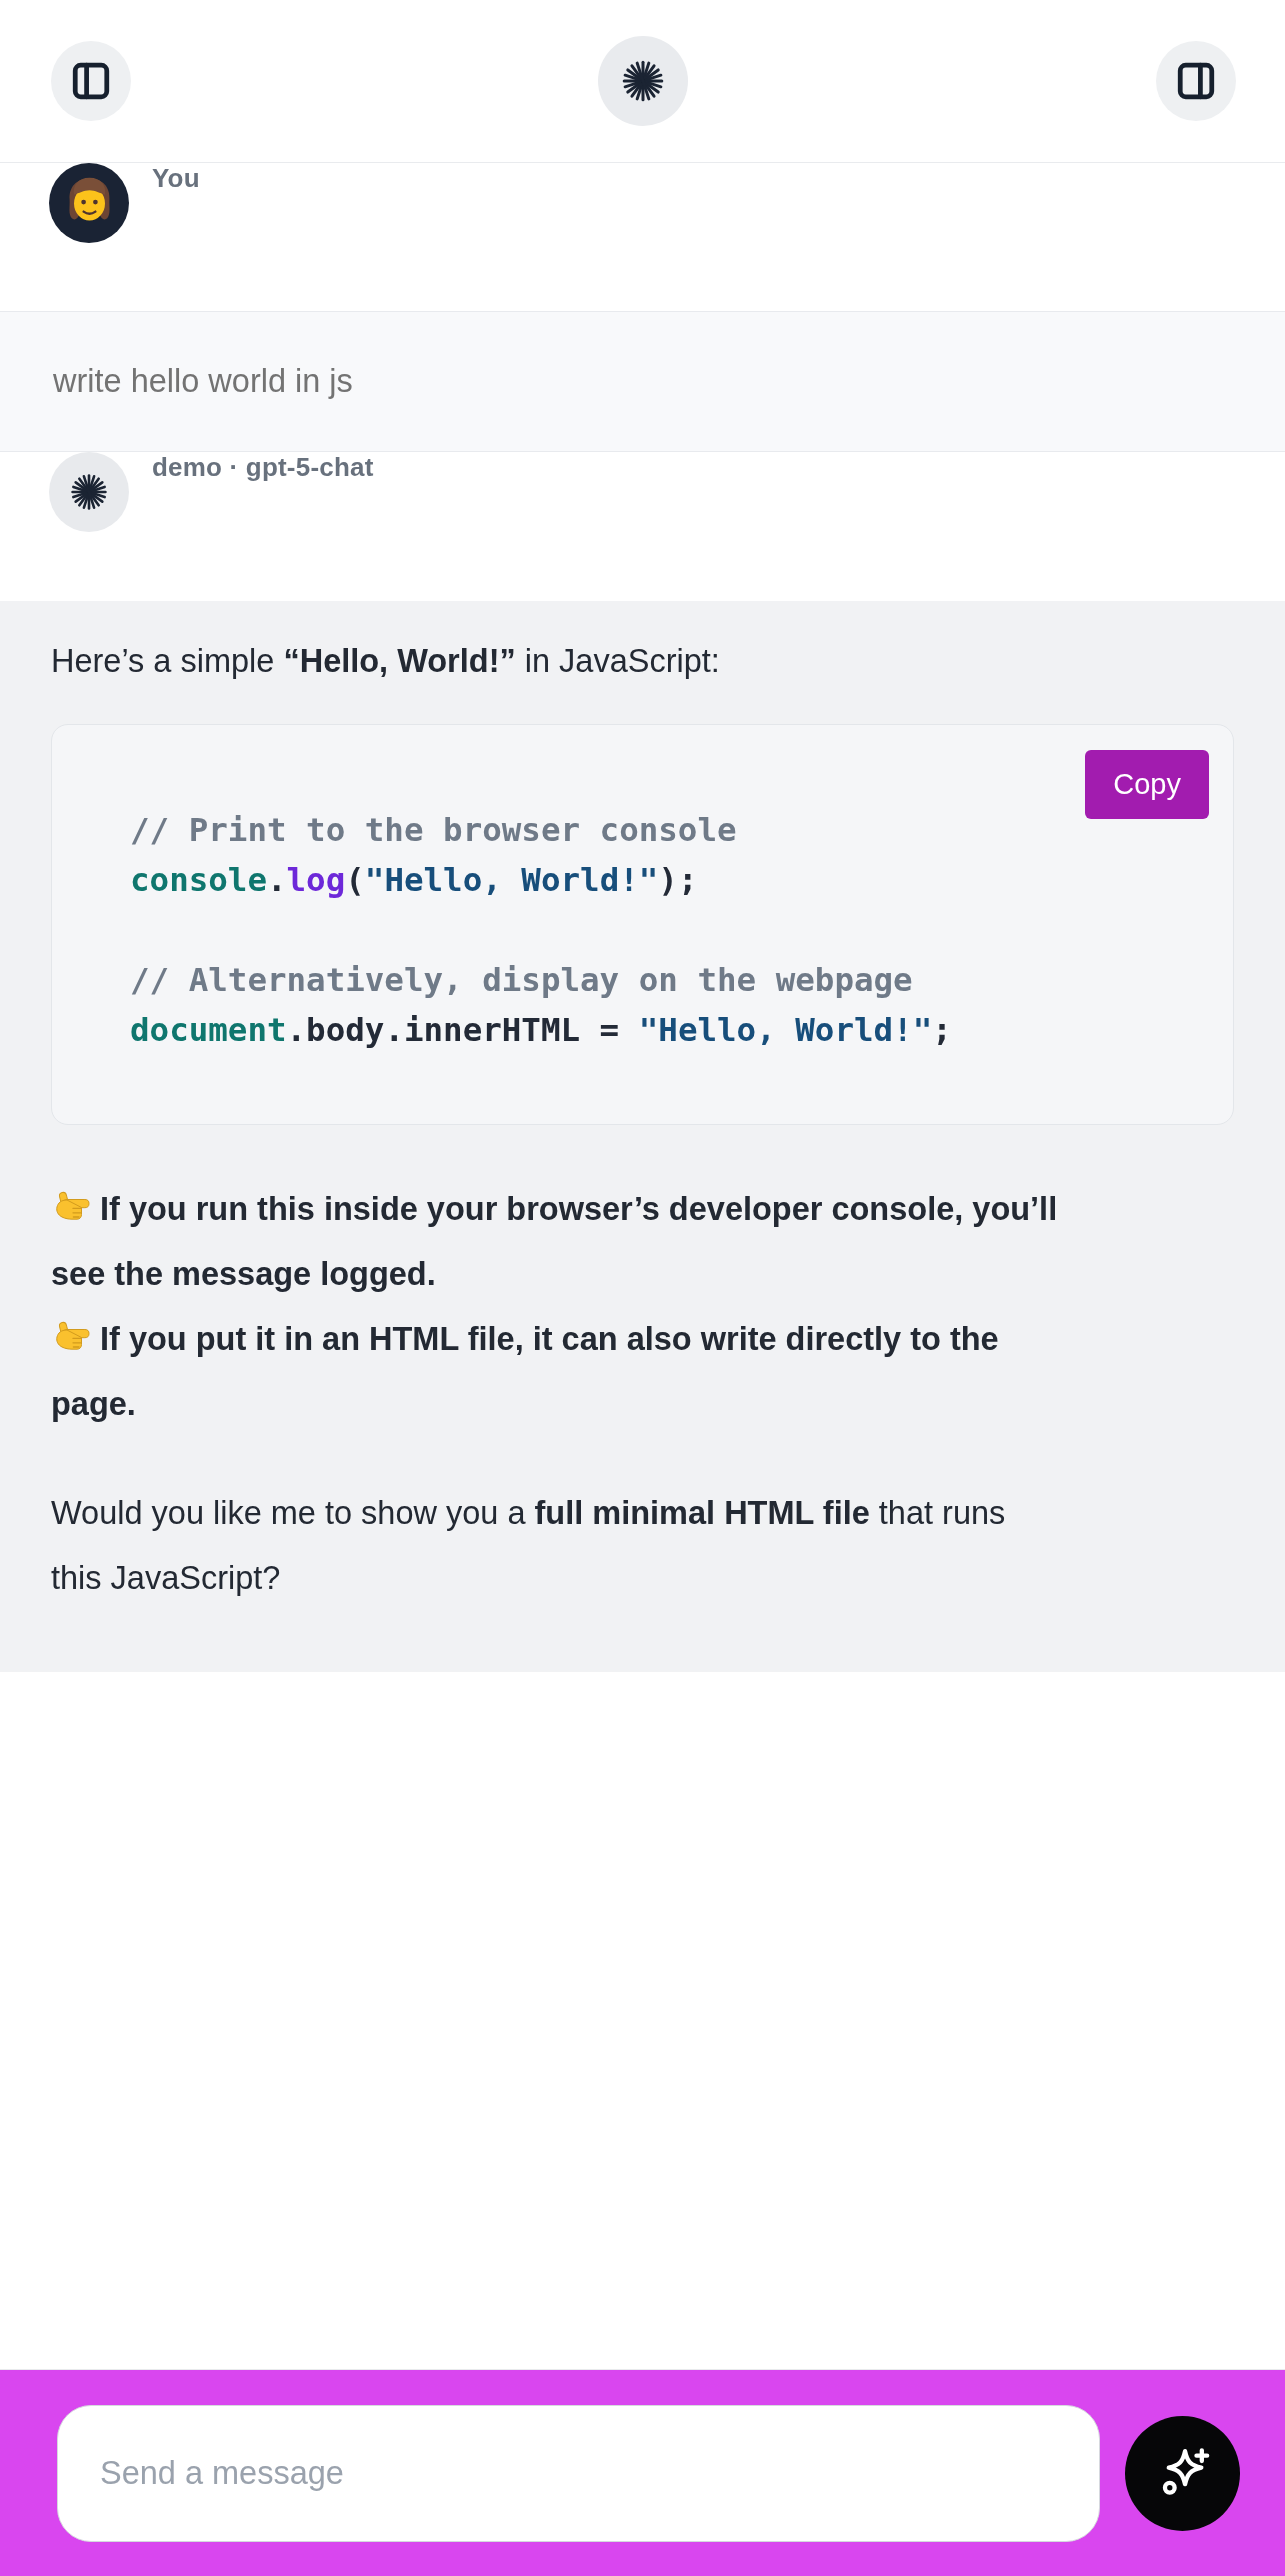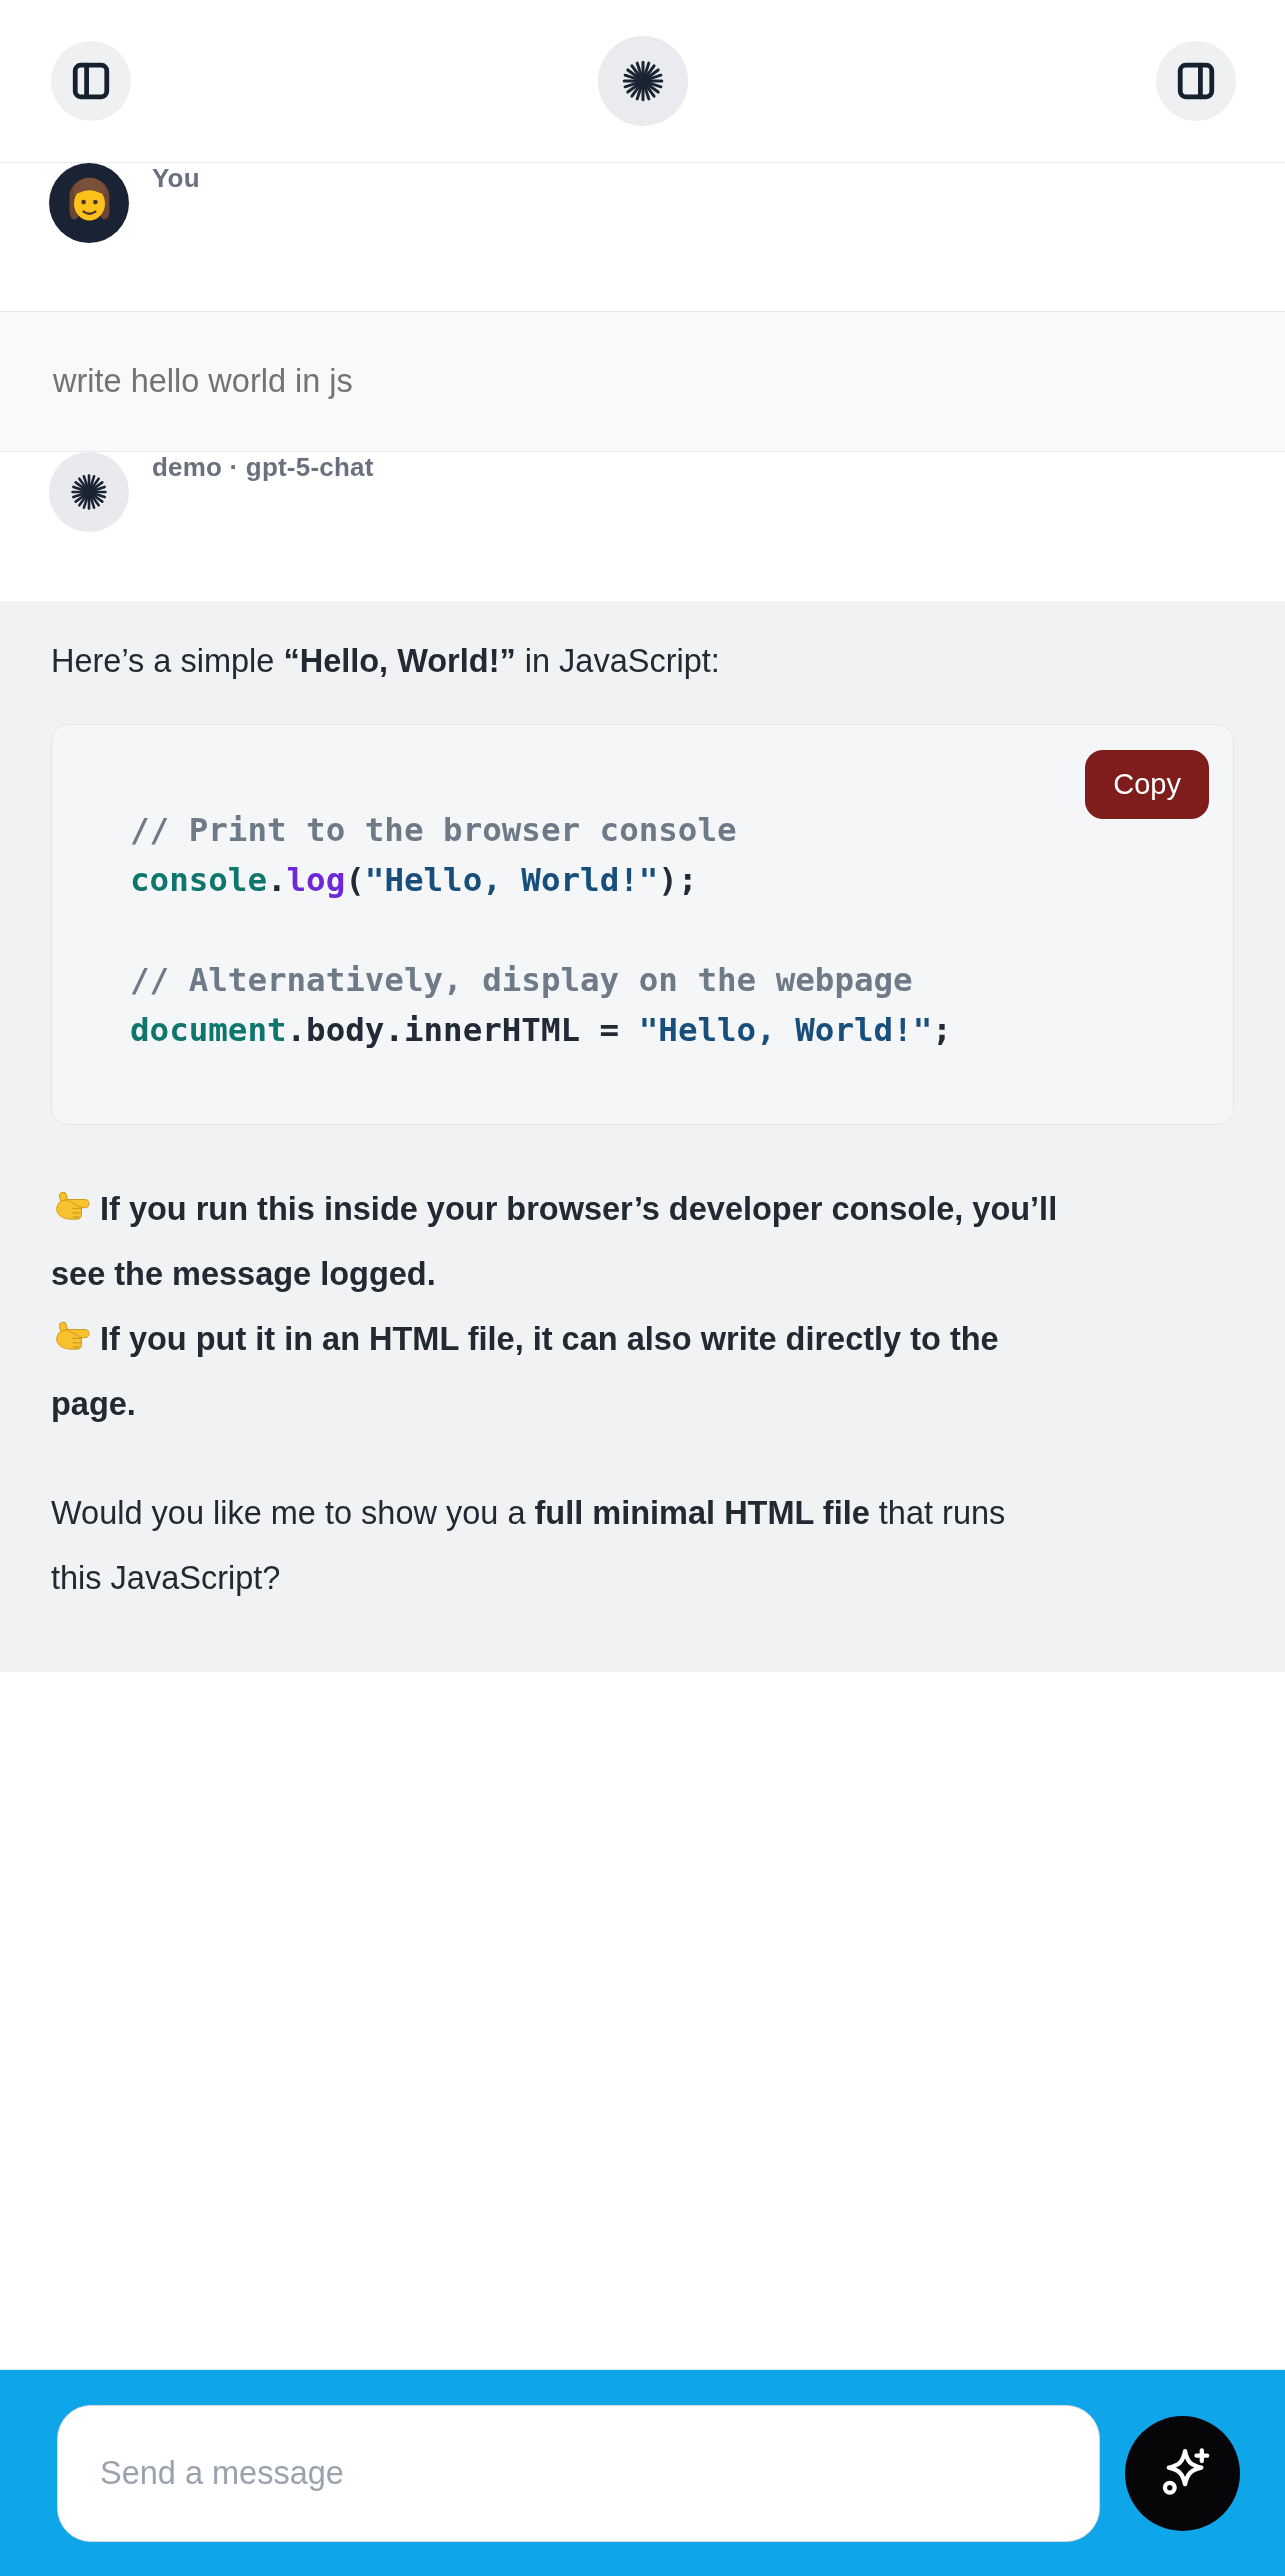--- a/index.html
+++ b/index.html
@@ -79,22 +79,22 @@
   .codebox {
     position:relative;
     margin-top:36px;
     background:#f5f6f8;
     border:1.9px solid #e3e6ea;
     border-radius:17px;
     padding:80px 29px 69px 78px;
   }
   .copy-btn {
     position:absolute; top:25px; right:24px;
-    background:#7f1d1d; color:#ffffff;
-    border:none; border-radius:18px;
+    background:#a21caf; color:#ffffff;
+    border:none; border-radius:6px;
     font-family:"Liberation Sans", sans-serif;
     font-size:29px; line-height:1;
     padding:20px 28px;
     cursor:pointer;
   }
   .code {
     font-family:"DejaVu Sans Mono", monospace;
     font-size:32.5px; line-height:50px;
     white-space:pre; color:#232a37;font-weight:bold;
   }
@@ -110,21 +110,21 @@
     display:inline-block; width:40px; height:40px;
     vertical-align:-6.7px;
   }
 
   
   .spacer { flex:1 1 auto; background:#ffffff; }
 
   
   .composer {
     height:207px; flex:0 0 207px;
-    background:#0ea5e9;
+    background:#d946ef;
     border-top:1.9px solid #e8eaec;
     display:flex; align-items:center;
     padding:0 45px 0 57px; gap:25px;
   }
   .msg-input {
     flex:1 1 auto; height:137px;
     border:1.9px solid #d6d9de; border-radius:34px;
     background:#ffffff;
     font-family:"Liberation Sans", sans-serif;
     font-size:32.5px; color:#232933;

